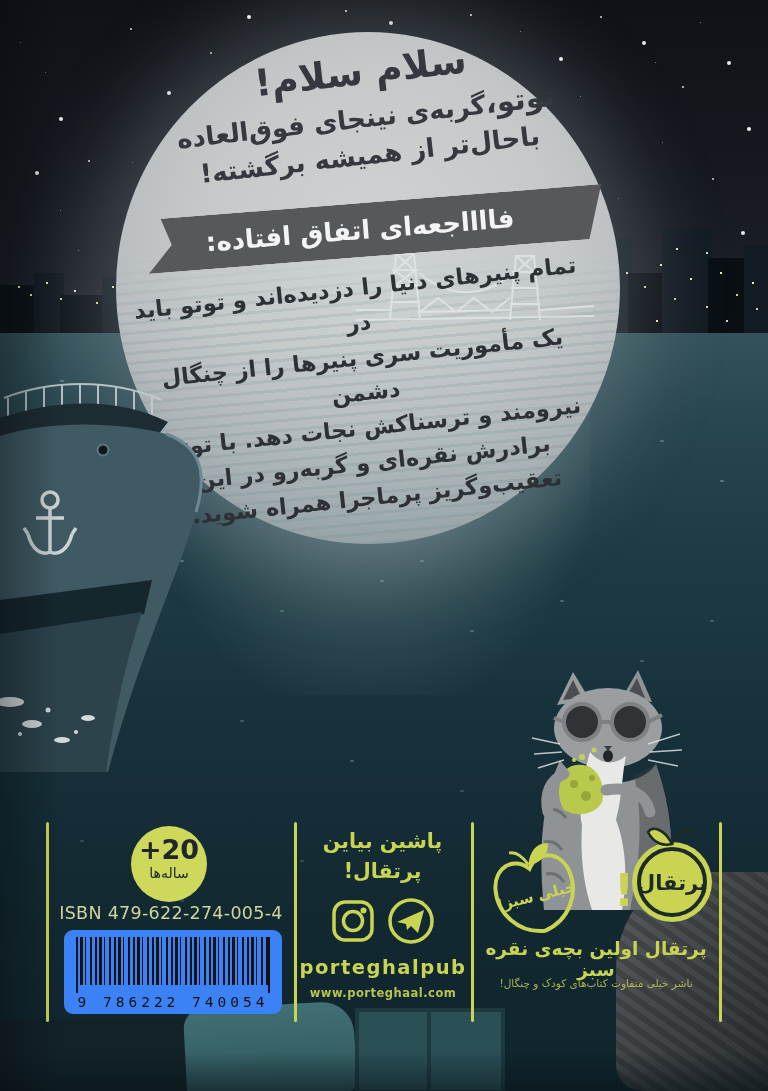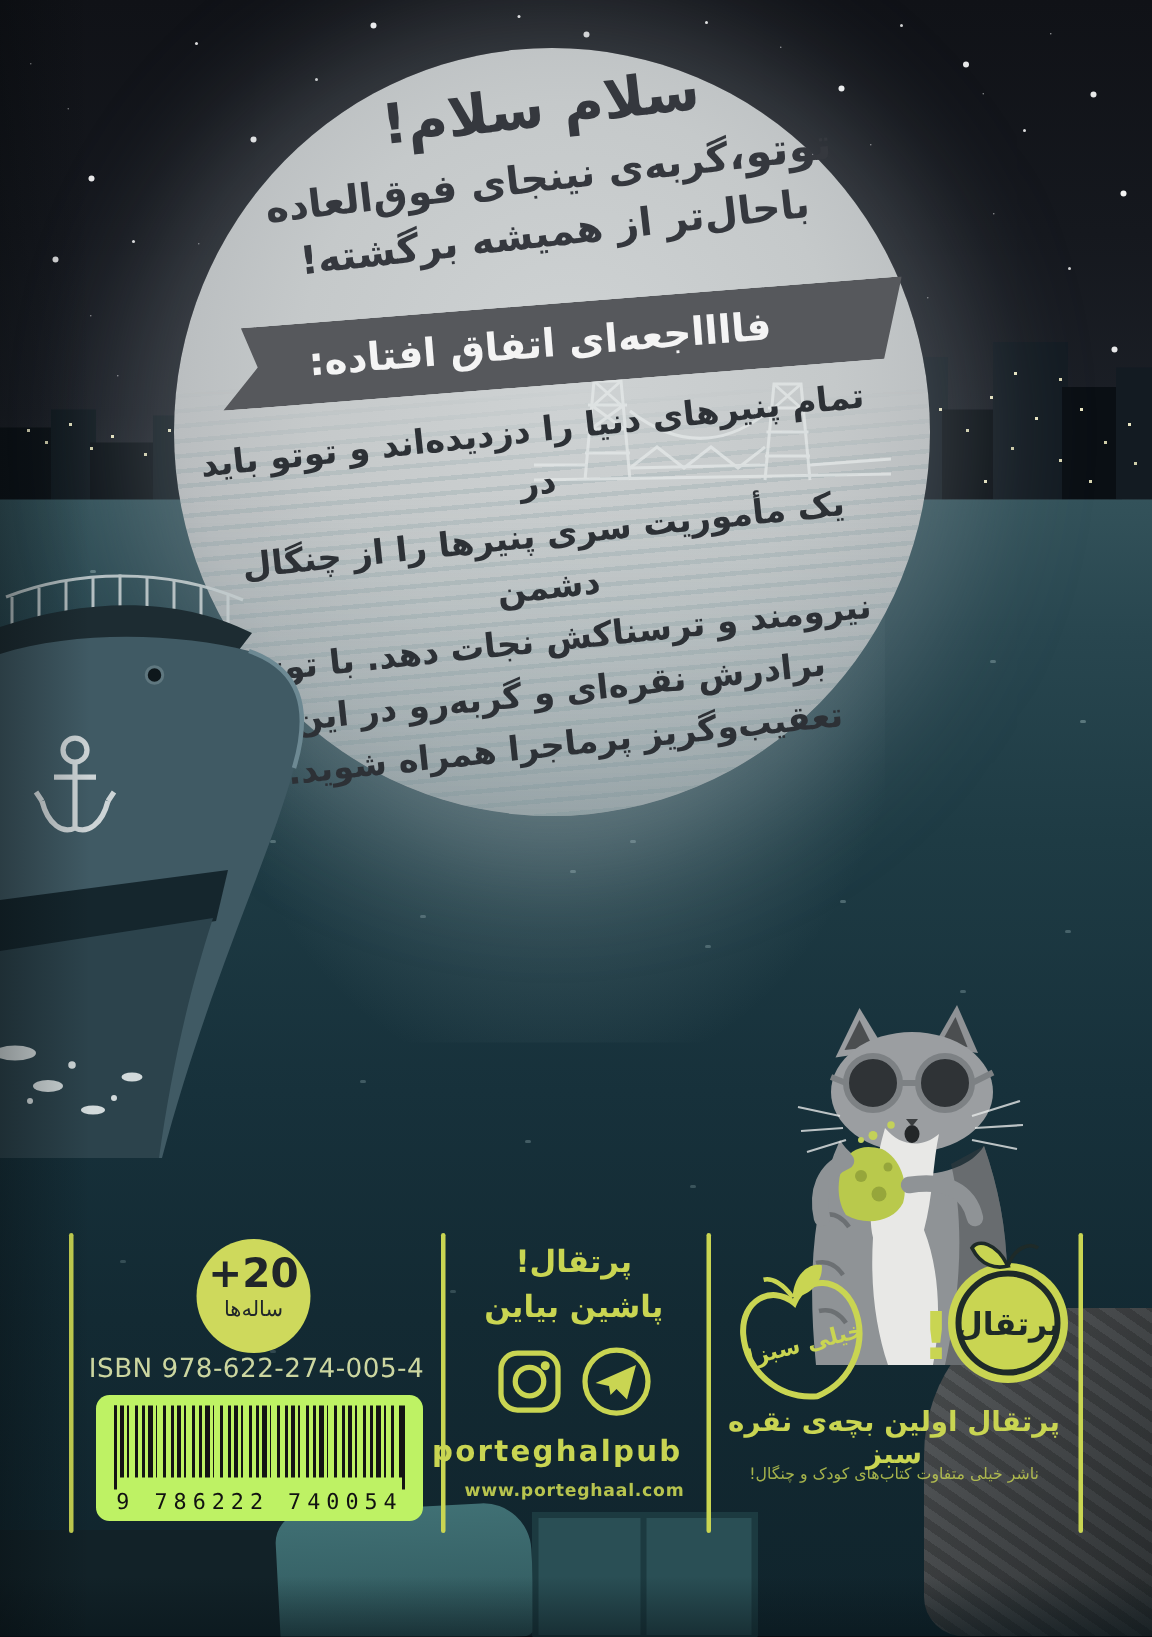--- a/index.html
+++ b/index.html
@@ -96,34 +96,34 @@
   
   .footer{position:absolute;inset:0;z-index:12;}
   .vline{position:absolute;top:822px;width:3px;height:200px;background:#c9d552;border-radius:2px;}
   .vl1{left:46px}.vl2{left:294px}.vl3{left:471px}.vl4{left:719px}
   .badge{position:absolute;left:131px;top:826px;width:76px;height:76px;border-radius:50%;background:#ced95c;
      color:#20262a;text-align:center;padding-top:10px;}
   .badge .val{font-size:27px;font-weight:800;line-height:28px;display:block;}
   .badge .lbl{font-size:14px;font-weight:400;display:block;margin-top:1px;}
   .isbn{position:absolute;left:56px;top:903px;width:230px;text-align:center;color:#ccd6a0;
      font-size:17.5px;letter-spacing:.3px;}
-  .barcode-box{position:absolute;left:64px;top:930px;width:218px;height:84px;background:#bef264;
+  .barcode-box{position:absolute;left:64px;top:930px;width:218px;height:84px;background:#3b82f6;
      border-radius:9px;padding:7px 9px 4px;}
   .bars{position:relative;height:48px;margin:0 3px;
      background:repeating-linear-gradient(90deg,#141414 0 2px,transparent 2px 4px,#141414 4px 7px,
        transparent 7px 9px,#141414 9px 10px,transparent 10px 14px,#141414 14px 16px,transparent 16px 19px);}
   .bars::before,.bars::after{content:"";position:absolute;top:0;width:2px;height:56px;background:#141414;}
   .bars::before{left:0}.bars::after{right:0}
   .digits{margin-top:9px;text-align:center;color:#111;font-family:"DejaVu Sans Mono",monospace;
      font-size:14.5px;letter-spacing:4px;white-space:nowrap;}
   .social-cta{position:absolute;left:296px;top:826px;width:173px;text-align:center;direction:rtl;
      color:#c9d552;font-size:20.5px;font-weight:700;line-height:30px;}
   .social-icons{position:absolute;left:296px;top:896px;width:173px;display:flex;justify-content:center;
      align-items:center;gap:10px;}
-  .handle{position:absolute;left:288px;top:956px;width:190px;color:#c9d552;
+  .handle{position:absolute;left:288px;top:956px;width:190px;text-align:center;color:#c9d552;
      font-size:19.5px;font-weight:700;letter-spacing:1.5px;}
   .website{position:absolute;left:288px;top:986px;width:190px;text-align:center;color:#c9d552;opacity:.9;
      font-size:11.5px;font-weight:700;letter-spacing:.5px;}
   .logo-apple{position:absolute;left:485px;top:838px;transform:rotate(-14deg);}
   .logo-orange{position:absolute;left:610px;top:818px;}
   .tagline{position:absolute;left:478px;top:938px;width:236px;text-align:center;direction:rtl;
      color:#c9d552;font-size:18.5px;font-weight:700;}
   .pub-subtext{position:absolute;left:478px;top:977px;width:236px;text-align:center;direction:rtl;
      color:#c9d552;opacity:.8;font-size:10.5px;}
 
@@ -277,29 +277,29 @@
   <div class="footer">
     <div class="vline vl1"></div>
     <div class="vline vl2"></div>
     <div class="vline vl3"></div>
     <div class="vline vl4"></div>
 
     <div class="badge">
       <span class="val" dir="ltr">+20</span>
       <span class="lbl">ساله‌ها</span>
     </div>
-    <div class="isbn">ISBN 978-622-274-005-4</div>
+    <div class="isbn">ISBN 479-622-274-005-4</div>
     <div class="barcode-box">
       <div class="bars"></div>
       <div class="digits">9 786222 740054</div>
     </div>
 
     <div class="social-cta">
+      <div>پاشین بیاین</div>
       <div>پرتقال!</div>
-      <div>پاشین بیاین</div>
     </div>
     <div class="social-icons">
       <svg width="46" height="46" viewBox="0 0 46 46">
         <rect x="4" y="4" width="38" height="38" rx="11" fill="none" stroke="#c9d552" stroke-width="3.5"></rect>
         <circle cx="23" cy="23" r="9.5" fill="none" stroke="#c9d552" stroke-width="3.5"></circle>
         <circle cx="33.5" cy="12.5" r="3" fill="#c9d552"></circle>
       </svg>
       <svg width="50" height="50" viewBox="0 0 50 50">
         <circle cx="25" cy="25" r="21" fill="none" stroke="#c9d552" stroke-width="3.5"></circle>
         <path d="M11,26 L38,14 L32,37 L25,30 L21,34 L20,28 Z" fill="#c9d552"></path>

